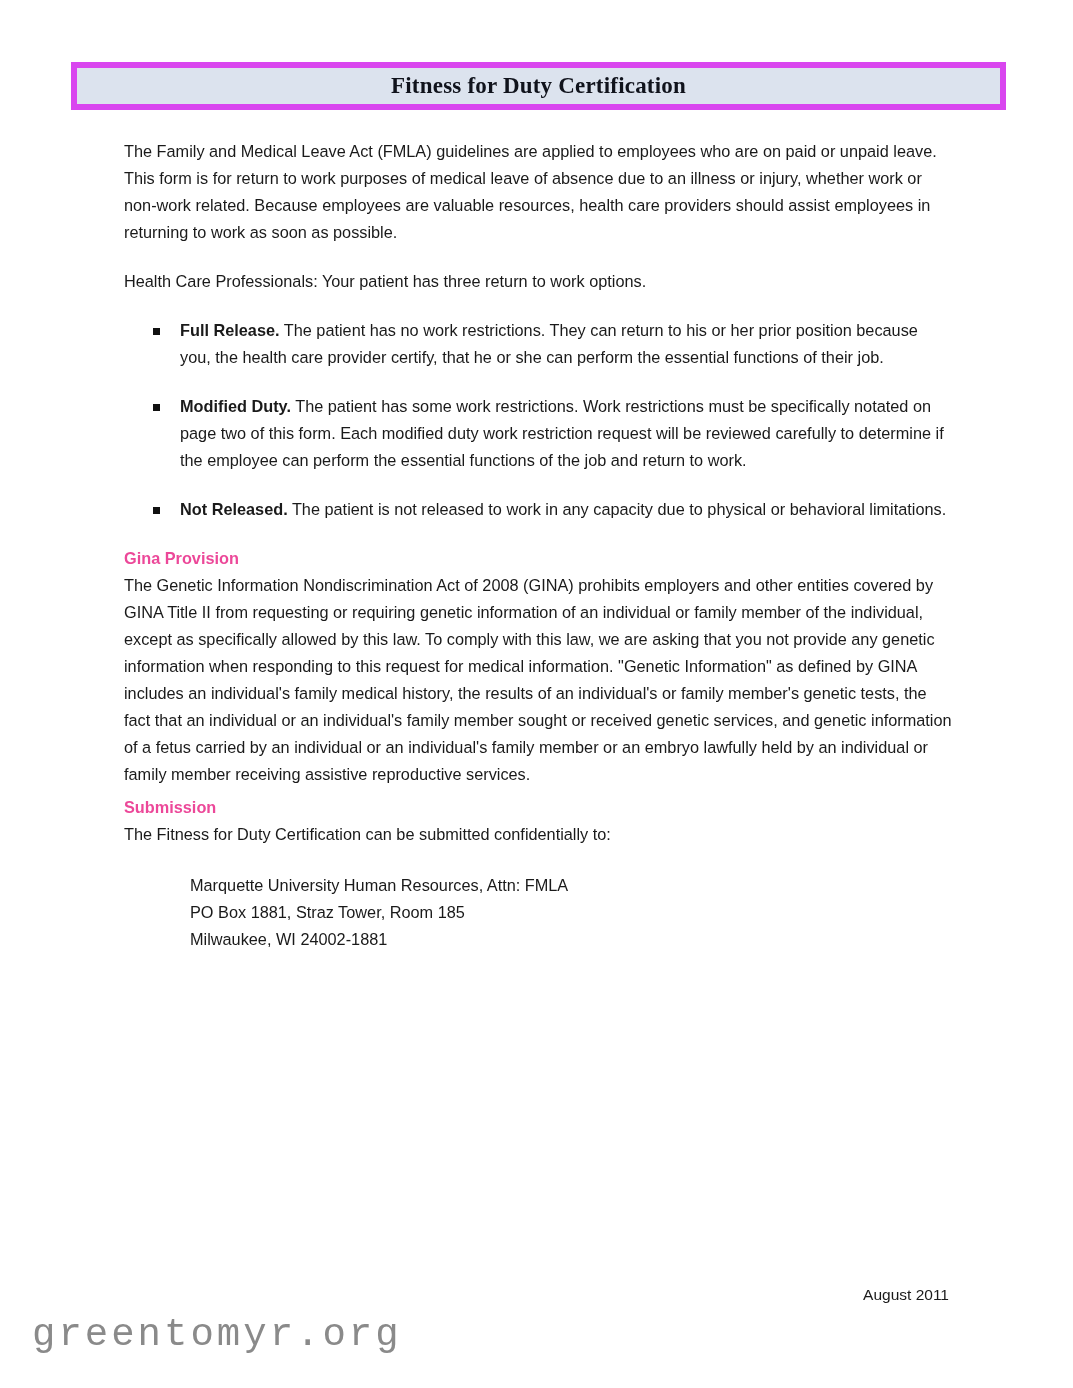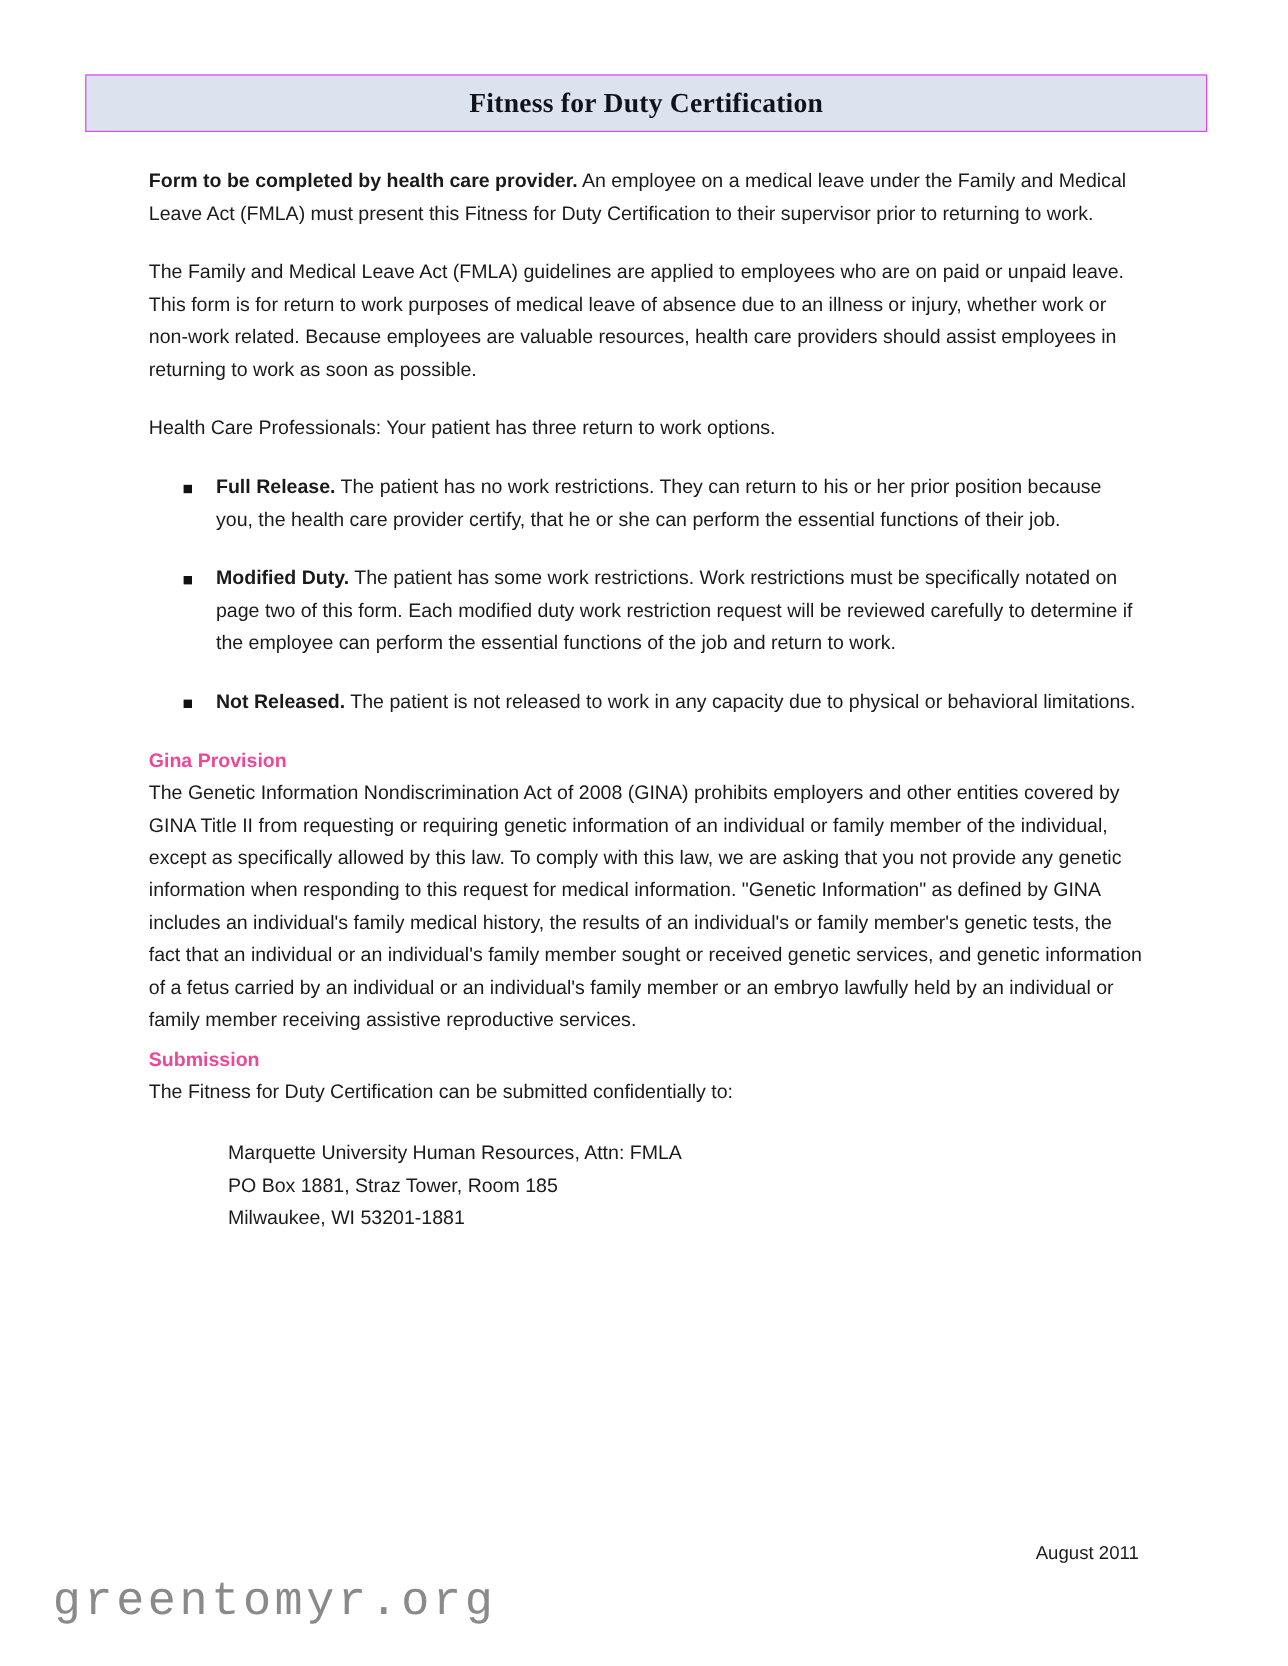--- a/index.html
+++ b/index.html
@@ -23,21 +23,21 @@
   }
 
   
   .title-banner {
     position: absolute;
     left: 71px;
     top: 62px;
     width: 935px;
     height: 48px;
     background: #dce3ee;
-    border: 1px solid #d946ef;
+    border: 6px solid #d946ef;
     box-sizing: border-box;
     display: flex;
     align-items: center;
     justify-content: center;
   }
   .title-text {
     font-family: "Liberation Serif", "DejaVu Serif", serif;
     font-weight: bold;
     font-size: 23px;
     color: #10131c;
@@ -119,41 +119,40 @@
     position: absolute;
     right: 124px;
     top: 1286px;
     font-size: 15.5px;
     color: #1a1a1a;
     text-align: right;
   }
 
   .watermark {
     position: absolute;
-    left: 44px;
+    left: 32px;
     top: 1313px;
     font-family: "Liberation Mono", "DejaVu Sans Mono", monospace;
     font-size: 39px;
     letter-spacing: 3px;
     color: #8a8a8a;
     white-space: nowrap;
   }
 </style>
 </head>
 <body>
 
 <div class="page">
 
   <div class="title-banner">
     <div class="title-text">Fitness for Duty Certification</div>
   </div>
 
   <div class="content">
 
-    <p class="para"><span class="lead">Form to be completed by health care provider.</span><span> An employee on a medical leave under the Family and Medical Leave Act (FMLA) must present this Fitness for Duty Certification to their supervisor prior to returning to work.</span></p>
 
     <p class="para">The Family and Medical Leave Act (FMLA) guidelines are applied to employees who are on paid or unpaid leave. This form is for return to work purposes of medical leave of absence due to an illness or injury, whether work or non-work related. Because employees are valuable resources, health care providers should assist employees in returning to work as soon as possible.</p>
 
     <p class="para">Health Care Professionals: Your patient has three return to work options.</p>
 
     <ul class="bullets">
       <li><span class="bullet-lead">Full Release.</span><span> The patient has no work restrictions. They can return to his or her prior position because you, the health care provider certify, that he or she can perform the essential functions of their job.</span></li>
       <li><span class="bullet-lead">Modified Duty.</span><span> The patient has some work restrictions. Work restrictions must be specifically notated on page two of this form. Each modified duty work restriction request will be reviewed carefully to determine if the employee can perform the essential functions of the job and return to work.</span></li>
       <li><span class="bullet-lead">Not Released.</span><span> The patient is not released to work in any capacity due to physical or behavioral limitations.</span></li>
     </ul>
@@ -163,21 +162,21 @@
       <p class="para">The Genetic Information Nondiscrimination Act of 2008 (GINA) prohibits employers and other entities covered by GINA Title II from requesting or requiring genetic information of an individual or family member of the individual, except as specifically allowed by this law. To comply with this law, we are asking that you not provide any genetic information when responding to this request for medical information. "Genetic Information" as defined by GINA includes an individual's family medical history, the results of an individual's or family member's genetic tests, the fact that an individual or an individual's family member sought or received genetic services, and genetic information of a fetus carried by an individual or an individual's family member or an embryo lawfully held by an individual or family member receiving assistive reproductive services.</p>
     </div>
 
     <div class="section">
       <h2 class="section-heading">Submission</h2>
       <p class="para" style="margin-bottom:0">The Fitness for Duty Certification can be submitted confidentially to:</p>
 
       <div class="address-block">
         <div class="address-line">Marquette University Human Resources, Attn: FMLA</div>
         <div class="address-line">PO Box 1881, Straz Tower, Room 185</div>
-        <div class="address-line">Milwaukee, WI 53201-1881</div>
+        <div class="address-line">Milwaukee, WI 24002-1881</div>
       </div>
     </div>
 
   </div>
 
   <div class="footer-date">August 2011</div>
 
   <div class="watermark">greentomyr.org</div>
 
 </div>

